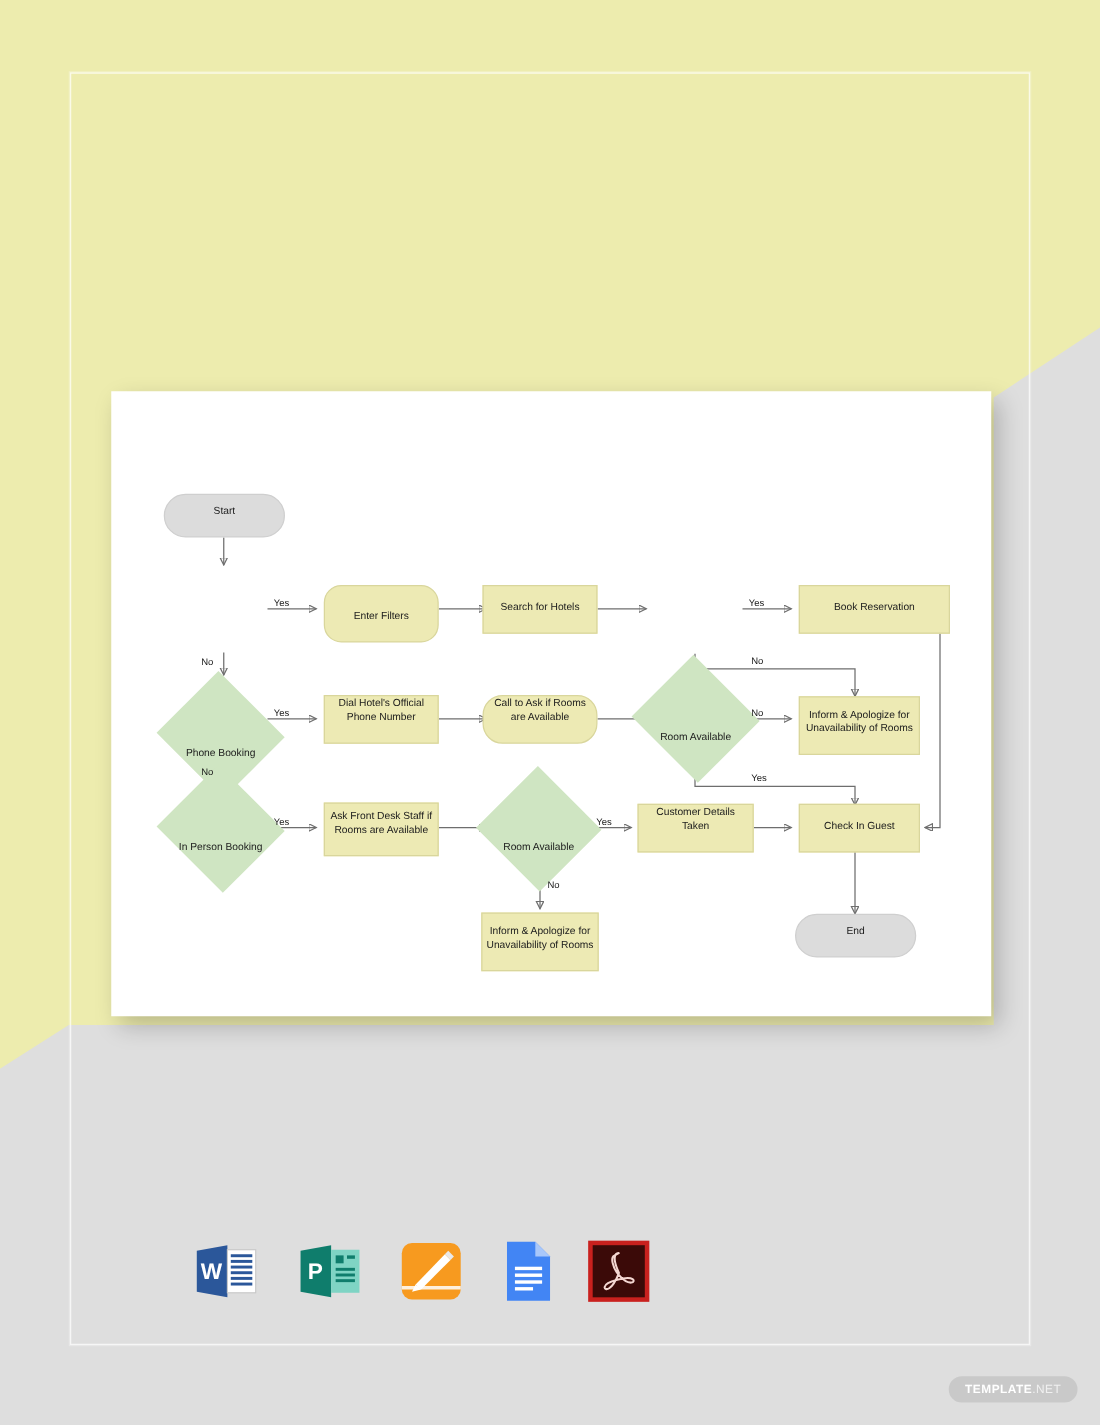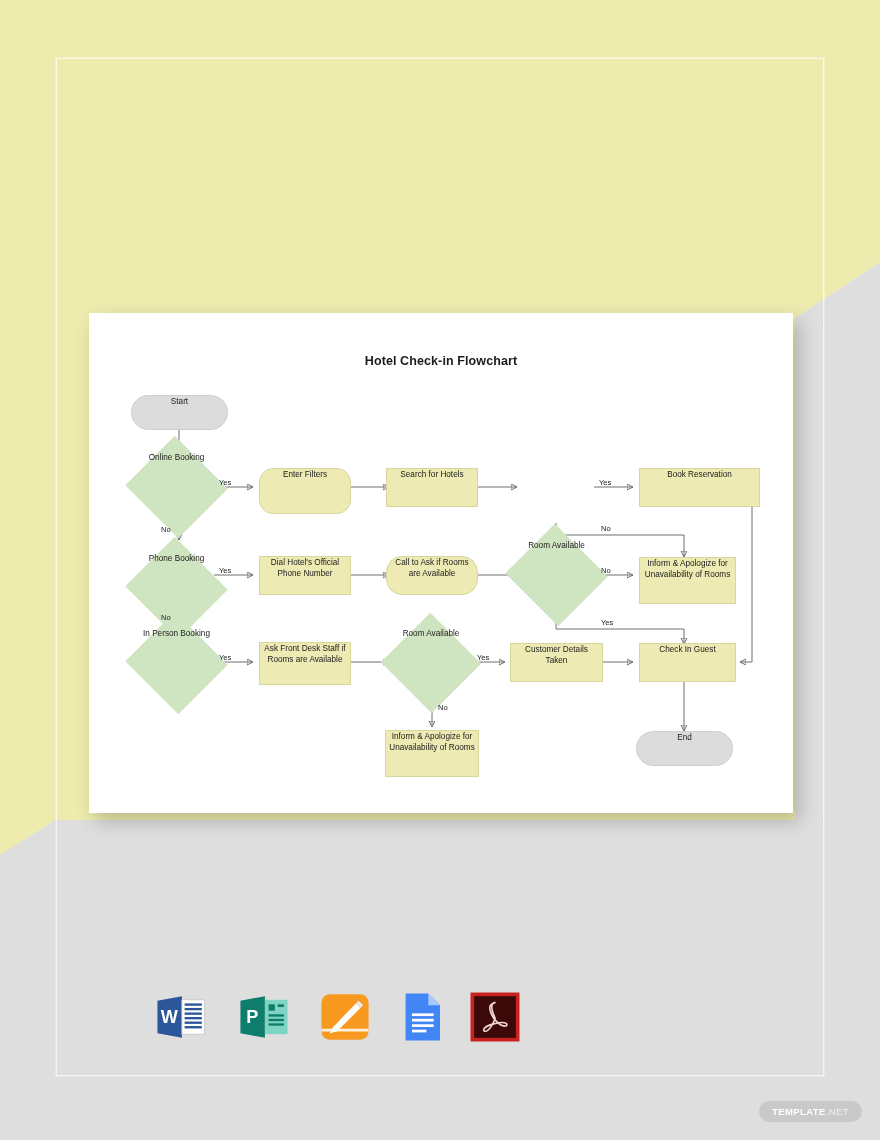--- a/index.html
+++ b/index.html
@@ -33,22 +33,22 @@
     box-shadow:6px 8px 18px rgba(0,0,0,.22);
   }
   #doc-title{
     position:absolute;left:0;top:41px;width:100%;text-align:center;
     font-size:12.5px;font-weight:bold;color:#1b1b1b;letter-spacing:.1px;
   }
   
   #flow{position:absolute;left:0;top:0;width:704px;height:500px;}
   .node{
     position:absolute;box-sizing:border-box;display:flex;
-    align-items:flex-start;justify-content:center;text-align:center;
-    font-size:8.2px;color:#1b1b1b;line-height:1.32;padding:1px 3px;
+    align-items:flex-end;justify-content:center;text-align:center;
+    font-size:8.2px;color:#1b1b1b;line-height:1.32;padding:14px 3px;
   }
   .proc{background:#edeab4;border:1px solid #d9d69c;}
   .term{background:#dcdcdc;border:1px solid #cfcfcf;border-radius:22px;}
   .dec{background:transparent;border:none;}
   .dec .dec-shape{
     position:absolute;left:0;top:0;width:100%;height:100%;
     background:#cfe5c2;transform:rotate(45deg);
   }
   .dec .dec-txt{position:relative;z-index:2;}
   .lbl{
@@ -72,21 +72,20 @@
 </style>
 </head>
 <body>
 
 <div id="bg-gray"></div>
 <div id="bg-yellow"></div>
 <div id="frame"></div>
 
 <div id="card">
 
-  <div id="doc-title">Hotel Check-in Flowchart</div>
 
   <div id="flow">
 
     <svg id="edges" viewBox="0 0 704 500">
       <defs>
         <marker id="ah" markerWidth="7" markerHeight="7" refX="6" refY="3" orient="auto">
           <path d="M0,0 L6,3 L0,6 z" fill="#6e6e6e" stroke="none"></path>
         </marker>
       </defs>
 
@@ -128,24 +127,20 @@
 
       <path d="M647,174 L663,174 L663,349 L651,349" marker-end="url(#ah)"></path>
 
       <line x1="595" y1="368" x2="595" y2="418" marker-end="url(#ah)"></line>
     </svg>
 
     <div class="node term" style="left:42px;top:82px;width:97px;height:35px;">
       <span>Start</span>
     </div>
 
-    <div class="node dec" style="left:50px;top:139px;width:75px;height:70px;">
-      <span class="dec-shape"></span>
-      <span class="dec-txt">Online Booking</span>
-    </div>
     <div class="node proc" style="left:170px;top:155px;width:92px;height:46px;border-radius:14px;">
       <span>Enter Filters</span>
     </div>
     <div class="node proc" style="left:297px;top:155px;width:92px;height:39px;">
       <span>Search for Hotels</span>
     </div>
     <div class="node proc" style="left:550px;top:155px;width:121px;height:39px;">
       <span>Book Reservation</span>
     </div>
 

